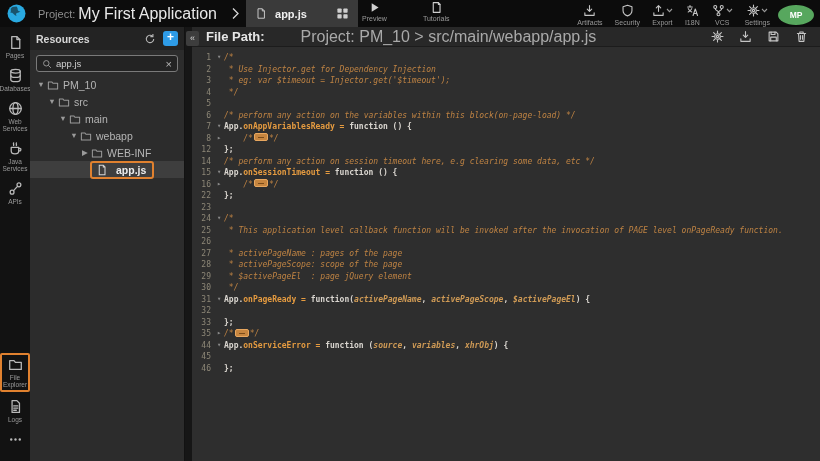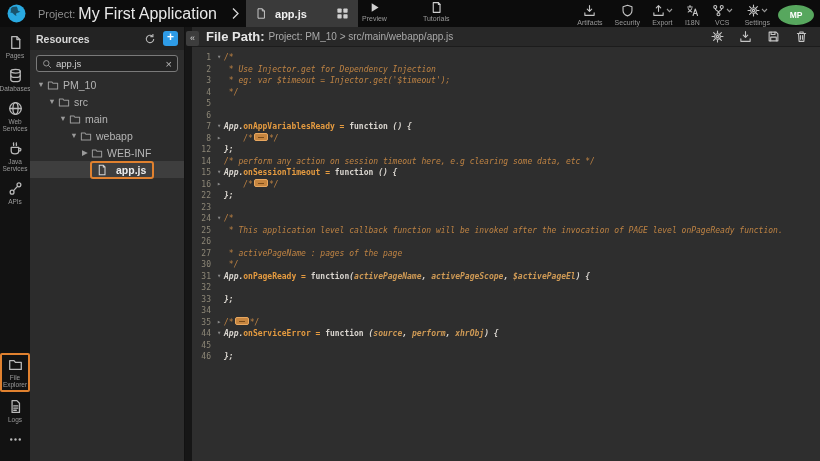--- a/index.html
+++ b/index.html
@@ -64,32 +64,32 @@
   .splitter { position:absolute; top:27px; left:185px; width:7px; height:434px; background:#161616; }
   .collapse-btn { position:absolute; top:31px; left:186px; width:13px; height:15px;
     background:#3d3d3d; border-radius:2px; color:#d5d5d5; font-size:9px; line-height:14px;
     text-align:center; cursor:pointer; z-index:5; }
 
   
   .editor { position:absolute; top:27px; left:192px; width:628px; height:434px; background:#2e2e2e; }
   .ed-header { height:20px; background:#282828; border-bottom:1px solid #1c1c1c;
     display:flex; align-items:center; padding:0 12px 0 14px; gap:4px; }
   .fp-label { color:#e6e6e6; font-size:13px; font-weight:bold; }
-  .fp-path { color:#a9a9a9; font-size:10px; }
+  .fp-path { color:#a9a9a9; font-size:16px;margin-left:32px; }
   .ed-icons { margin-left:auto; display:flex; align-items:center; gap:15px; }
   .ed-icons span { cursor:pointer; }
   .code-area { position:absolute; top:20px; left:0; right:0; bottom:0; overflow:hidden;
     padding-top:5px; font-family:"DejaVu Sans Mono", monospace; font-size:8px; }
   .code-row { display:flex; height:11.5px; line-height:11.5px; }
   .ln { width:22px; text-align:right; color:#8d8777; padding-right:3px; flex:none;
     font-size:8px; }
   .fold { width:10px; text-align:center; color:#8a8a8a; font-size:7px; flex:none; cursor:pointer; }
   .codetxt { white-space:pre; }
   .tk-c { color:#bf8343; font-style:italic; }
-  .tk-p { color:#d9d5cf; font-weight:bold;font-style:italic; }
+  .tk-p { color:#d9d5cf; font-weight:bold; }
   .tk-k { color:#d9d5cf; font-weight:bold; }
   .tk-m { color:#e59b40; font-weight:bold; }
   .tk-o { color:#e59b40; font-weight:bold; }
   .tk-v { color:#cf9a55; font-style:italic; font-weight:bold; }
   .fbadge { display:inline-block; width:14px; height:8px; background:#c6853f;
     border:1px solid #e8a75f; border-radius:2px; vertical-align:middle; margin:0 1px;
     position:relative; top:-1px; }
   .fbadge::after { content:""; position:absolute; left:3px; right:3px; top:3px;
     border-top:1px solid #7a4b1a; }
 </style>
@@ -459,20 +459,21 @@
         <span class="codetxt"><span class="tk-c"> */</span></span>
       </div>
       <div class="code-row">
         <span class="ln">5</span>
         <span class="fold"></span>
         <span class="codetxt"></span>
       </div>
       <div class="code-row">
         <span class="ln">6</span>
         <span class="fold"></span>
+        <span class="codetxt"><span class="tk-c">/* perform any action on the variables within this block(on-page-load) */</span></span>
       </div>
       <div class="code-row">
         <span class="ln">7</span>
         <span class="fold">▾</span>
         <span class="codetxt"><span class="tk-p">App.</span><span class="tk-m">onAppVariablesReady</span><span class="tk-o"> = </span><span class="tk-k">function</span><span class="tk-p"> () {</span></span>
       </div>
       <div class="code-row">
         <span class="ln">8</span>
         <span class="fold">▸</span>
         <span class="codetxt"><span class="tk-c">    /*</span><span class="fbadge"></span><span class="tk-c">*/</span></span>
@@ -520,53 +521,58 @@
       <div class="code-row">
         <span class="ln">26</span>
         <span class="fold"></span>
       </div>
       <div class="code-row">
         <span class="ln">27</span>
         <span class="fold"></span>
         <span class="codetxt"><span class="tk-c"> * activePageName : pages of the page</span></span>
       </div>
       <div class="code-row">
+        <span class="ln">28</span>
+        <span class="fold"></span>
+        <span class="codetxt"><span class="tk-c"> * activePageScope: scope of the page</span></span>
+      </div>
+      <div class="code-row">
+        <span class="ln">29</span>
+        <span class="fold"></span>
+        <span class="codetxt"><span class="tk-c"> * $activePageEl  : page jQuery element</span></span>
+      </div>
+      <div class="code-row">
         <span class="ln">30</span>
         <span class="fold"></span>
         <span class="codetxt"><span class="tk-c"> */</span></span>
       </div>
       <div class="code-row">
         <span class="ln">31</span>
         <span class="fold">▾</span>
         <span class="codetxt"><span class="tk-p">App.</span><span class="tk-m">onPageReady</span><span class="tk-o"> = </span><span class="tk-k">function</span><span class="tk-p">(</span><span class="tk-v">activePageName</span><span class="tk-p">, </span><span class="tk-v">activePageScope</span><span class="tk-p">, </span><span class="tk-v">$activePageEl</span><span class="tk-p">) {</span></span>
       </div>
       <div class="code-row">
         <span class="ln">32</span>
         <span class="fold"></span>
         <span class="codetxt"></span>
       </div>
       <div class="code-row">
         <span class="ln">33</span>
         <span class="fold"></span>
         <span class="codetxt"><span class="tk-p">};</span></span>
       </div>
       <div class="code-row">
-        <span class="ln">34</span>
-        <span class="fold"></span>
-        <span class="codetxt"></span>
-      </div>
-      <div class="code-row">
         <span class="ln">35</span>
         <span class="fold">▸</span>
         <span class="codetxt"><span class="tk-c">/*</span><span class="fbadge"></span><span class="tk-c">*/</span></span>
       </div>
       <div class="code-row">
         <span class="ln">44</span>
         <span class="fold">▾</span>
-        <span class="codetxt"><span class="tk-p">App.</span><span class="tk-m">onServiceError</span><span class="tk-o"> = </span><span class="tk-k">function</span><span class="tk-p"> (</span><span class="tk-v">source</span><span class="tk-p">, </span><span class="tk-v">perform</span><span class="tk-p">, </span><span class="tk-v">xhrObj</span><span class="tk-p">) {</span></span>
+        <span class="codetxt"><span class="tk-p">App.</span><span class="tk-m">onServiceError</span><span class="tk-o"> = </span><span class="tk-k">function</span><span class="tk-p"> (</span><span class="tk-v">source</span><span class="tk-p">, </span><span class="tk-v">variables</span><span class="tk-p">, </span><span class="tk-v">xhrObj</span><span class="tk-p">) {</span></span>
       </div>
       <div class="code-row">
         <span class="ln">45</span>
         <span class="fold"></span>
         <span class="codetxt"></span>
       </div>
       <div class="code-row">
         <span class="ln">46</span>
         <span class="fold"></span>
         <span class="codetxt"><span class="tk-p">};</span></span>

